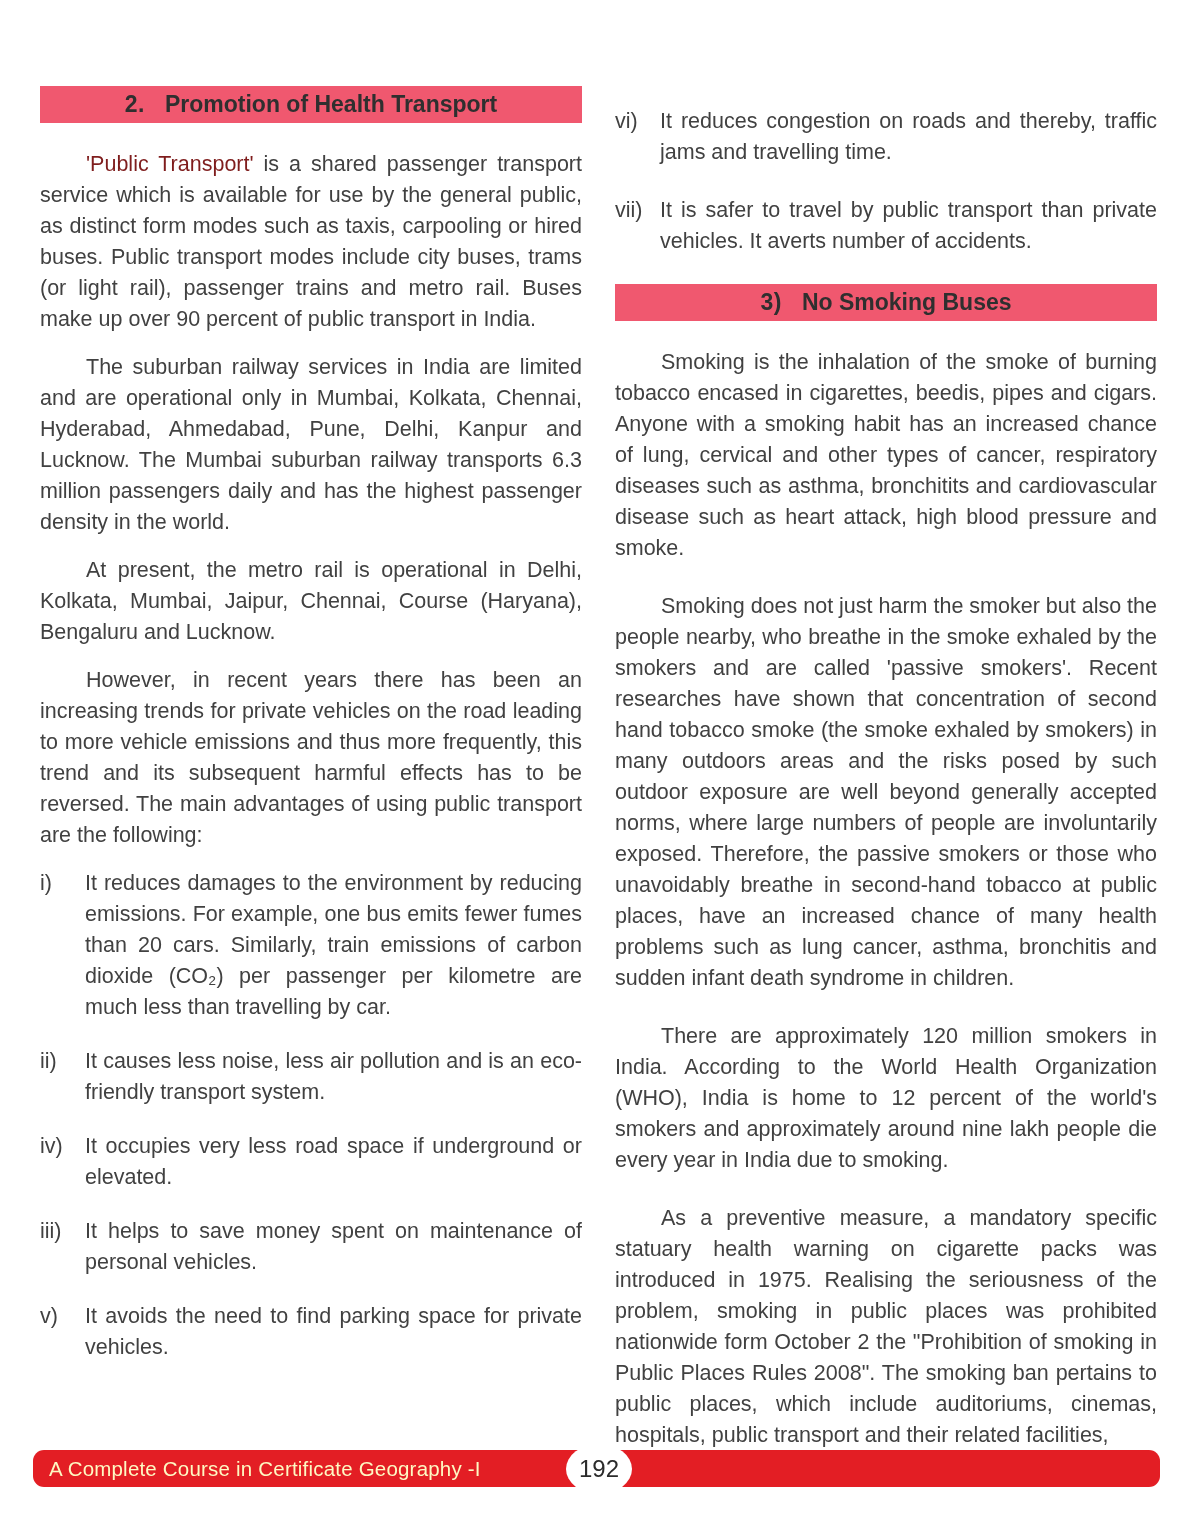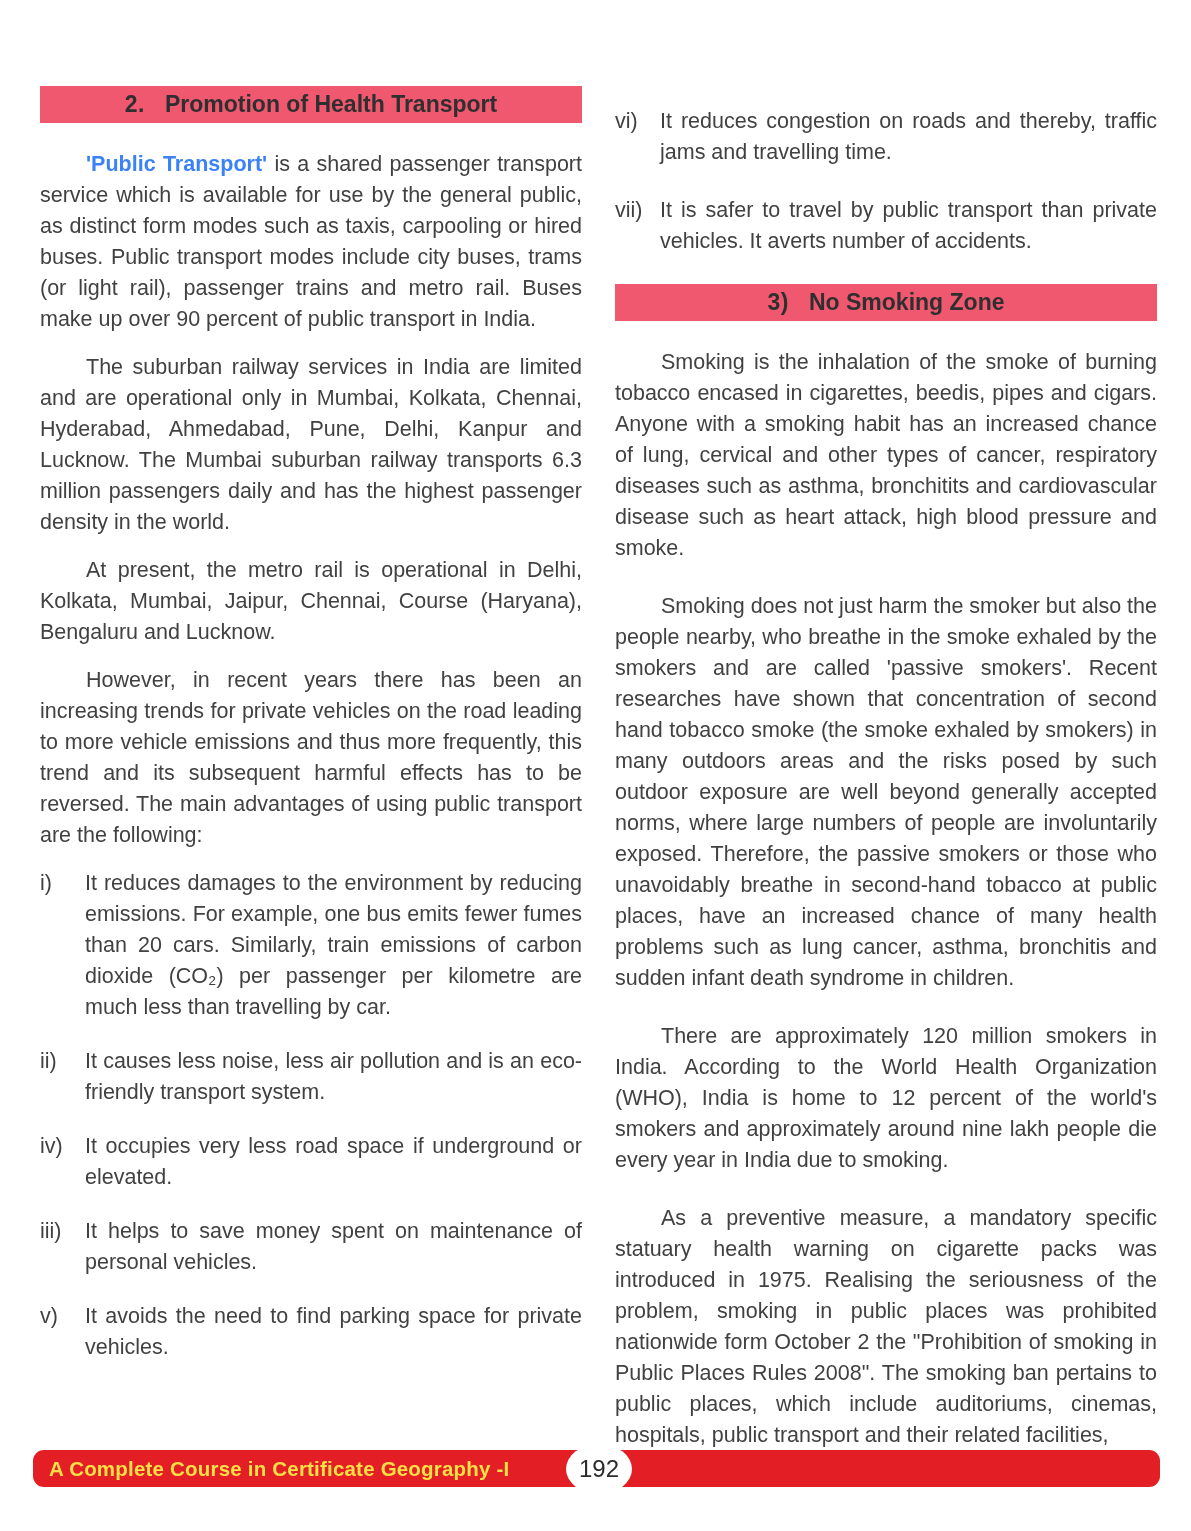--- a/index.html
+++ b/index.html
@@ -36,21 +36,21 @@
     color: #2f2f2f;
     margin-bottom: 26px;
   }
   .section-header .num { letter-spacing: 0.5px; }
   .para {
     margin: 0 0 17px 0;
     text-align: justify;
     text-indent: 46px;
   }
   .col-right .para { margin-bottom: 27px; }
-  .bold-lead { font-weight: bold; color: #3b82f6; }
+  .bold-lead { font-weight: normal; color: #7f1d1d; }
   .list-item {
     position: relative;
     padding-left: 45px;
     text-align: justify;
     margin-bottom: 23px;
   }
   .list-item .marker {
     position: absolute;
     left: 0;
     top: 0;
@@ -63,22 +63,22 @@
     left: 33px;
     right: 31px;
     top: 1450px;
     height: 37px;
     background: #e31e24;
     border-radius: 11px;
     display: flex;
     align-items: center;
   }
   .footer-title {
-    color: #fde047;
-    font-weight: bold;
+    color: #fef9c3;
+    font-weight: normal;
     font-size: 20.5px;
     padding-left: 16px;
     letter-spacing: 0.2px;
   }
   .page-badge {
     position: absolute;
     left: 566px;
     top: 1444px;
     width: 66px;
     height: 50px;
@@ -143,21 +143,21 @@
         <span class="marker">vi)</span>
         <span class="li-text">It reduces congestion on roads and thereby, traffic jams and travelling time.</span>
       </div>
       <div class="list-item">
         <span class="marker">vii)</span>
         <span class="li-text">It is safer to travel by public transport than private vehicles. It averts number of accidents.</span>
       </div>
 
       <div class="section-header header-gap">
         <span class="num">3)</span>
-        <span class="ttl">No Smoking Zone</span>
+        <span class="ttl">No Smoking Buses</span>
       </div>
 
       <p class="para">Smoking is the inhalation of the smoke of burning tobacco encased in cigarettes, beedis, pipes and cigars. Anyone with a smoking habit has an increased chance of lung, cervical and other types of cancer, respiratory diseases such as asthma, bronchitits and cardiovascular disease such as heart attack, high blood pressure and smoke.</p>
 
       <p class="para">Smoking does not just harm the smoker but also the people nearby, who breathe in the smoke exhaled by the smokers and are called 'passive smokers'. Recent researches have shown that concentration of second hand tobacco smoke (the smoke exhaled by smokers) in many outdoors areas and the risks posed by such outdoor exposure are well beyond generally accepted norms, where large numbers of people are involuntarily exposed. Therefore, the passive smokers or those who unavoidably breathe in second-hand tobacco at public places, have an increased chance of many health problems such as lung cancer, asthma, bronchitis and sudden infant death syndrome in children.</p>
 
       <p class="para">There are approximately 120 million smokers in India. According to the World Health Organization (WHO), India is home to 12 percent of the world's smokers and approximately around nine lakh people die every year in India due to smoking.</p>
 
       <p class="para">As a preventive measure, a mandatory specific statuary health warning on cigarette packs was introduced in 1975. Realising the seriousness of the problem, smoking in public places was prohibited nationwide form October 2 the "Prohibition of smoking in Public Places Rules 2008". The smoking ban pertains to public places, which include auditoriums, cinemas, hospitals, public transport and their related facilities,</p>
 

